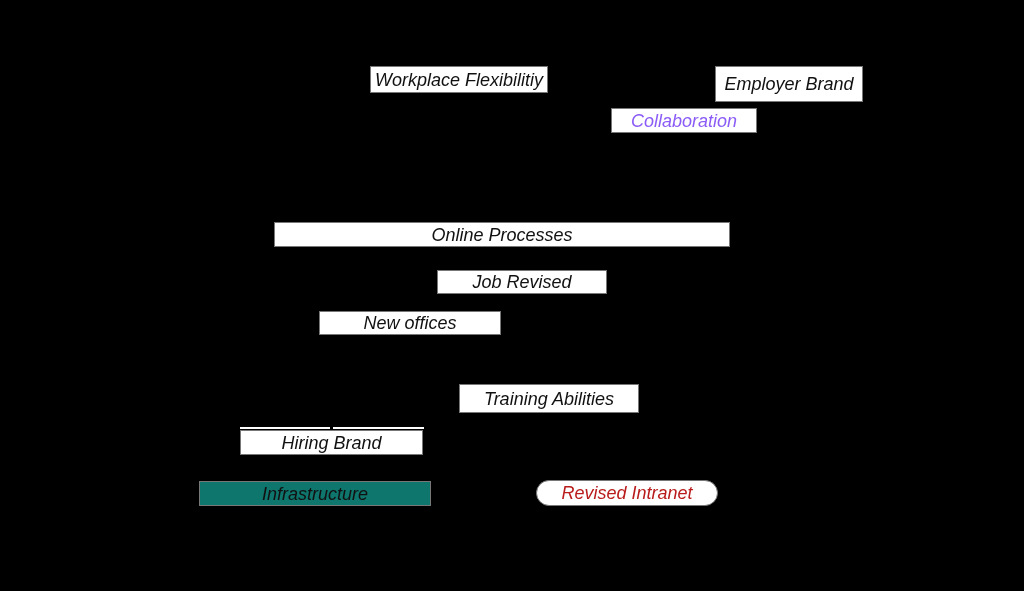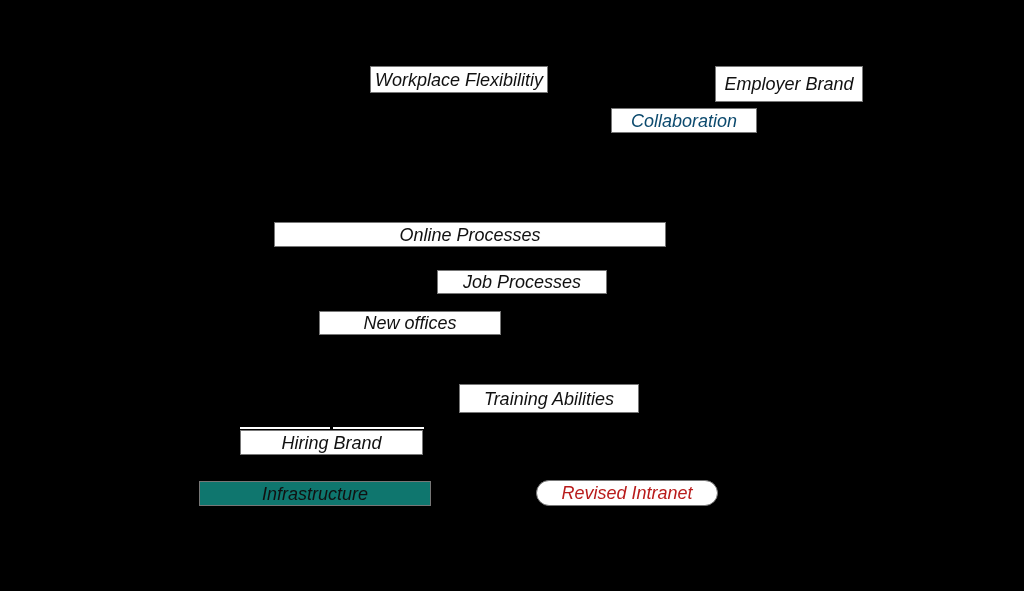--- a/index.html
+++ b/index.html
@@ -33,23 +33,23 @@
     position: absolute;
     background: #ffffff;
   }
 </style>
 </head>
 <body>
 
 <div class="stage" style="background: rgb(0, 0, 0);">
     <div class="node" style="left: 370px; top: 66px; width: 178px; height: 27px; background: rgb(255, 255, 255); border-color: rgb(119, 119, 119); color: rgb(17, 17, 17);">Workplace Flexibilitiy</div>
     <div class="node" style="left: 703px; top: 66px; width: 148px; height: 36px; background: rgb(255, 255, 255); border-color: rgb(119, 119, 119); color: rgb(17, 17, 17); margin-left: 12px;">Employer Brand</div>
-    <div class="node" style="left: 611px; top: 108px; width: 146px; height: 25px; background: rgb(255, 255, 255); border-color: rgb(119, 119, 119); color: #0c4a6e;">Collaboration</div>
-    <div class="node" style="left: 274px; top: 222px; width: 392px; height: 25px; background: rgb(255, 255, 255); border-color: rgb(119, 119, 119); color: rgb(17, 17, 17);">Online Processes</div>
-    <div class="node" style="left: 437px; top: 270px; width: 170px; height: 24px; background: rgb(255, 255, 255); border-color: rgb(119, 119, 119); color: rgb(17, 17, 17);">Job Processes</div>
+    <div class="node" style="left: 611px; top: 108px; width: 146px; height: 25px; background: rgb(255, 255, 255); border-color: rgb(119, 119, 119); color: #8b5cf6;">Collaboration</div>
+    <div class="node" style="left: 274px; top: 222px; width: 456px; height: 25px; background: rgb(255, 255, 255); border-color: rgb(119, 119, 119); color: rgb(17, 17, 17);">Online Processes</div>
+    <div class="node" style="left: 437px; top: 270px; width: 170px; height: 24px; background: rgb(255, 255, 255); border-color: rgb(119, 119, 119); color: rgb(17, 17, 17);">Job Revised</div>
     <div class="node" style="left: 319px; top: 311px; width: 182px; height: 24px; background: rgb(255, 255, 255); border-color: rgb(119, 119, 119); color: rgb(17, 17, 17);">New offices</div>
     <div class="node" style="left: 459px; top: 384px; width: 180px; height: 29px; background: rgb(255, 255, 255); border-color: rgb(119, 119, 119); color: rgb(17, 17, 17);">Training Abilities</div>
     <div class="node" style="left: 240px; top: 430px; width: 183px; height: 25px; background: rgb(255, 255, 255); border-color: rgb(119, 119, 119); color: rgb(17, 17, 17);">Hiring Brand</div>
     <div class="node" style="left: 199px; top: 481px; width: 232px; height: 25px; background: #0f766e; border-color: rgb(119, 119, 119); color: rgb(17, 17, 17);">Infrastructure</div>
     <div class="node" style="left: 536px; top: 480px; width: 182px; height: 26px; background: rgb(255, 255, 255); border-color: rgb(119, 119, 119); color: #b91c1c; border-radius: 13px;">Revised Intranet</div>
     <div class="accent-line" style="left: 240px; top: 427px; width: 90px; height: 2px;"></div>
     <div class="accent-line" style="left: 333px; top: 427px; width: 91px; height: 2px;"></div>
   </div>
 
 </body></html>

